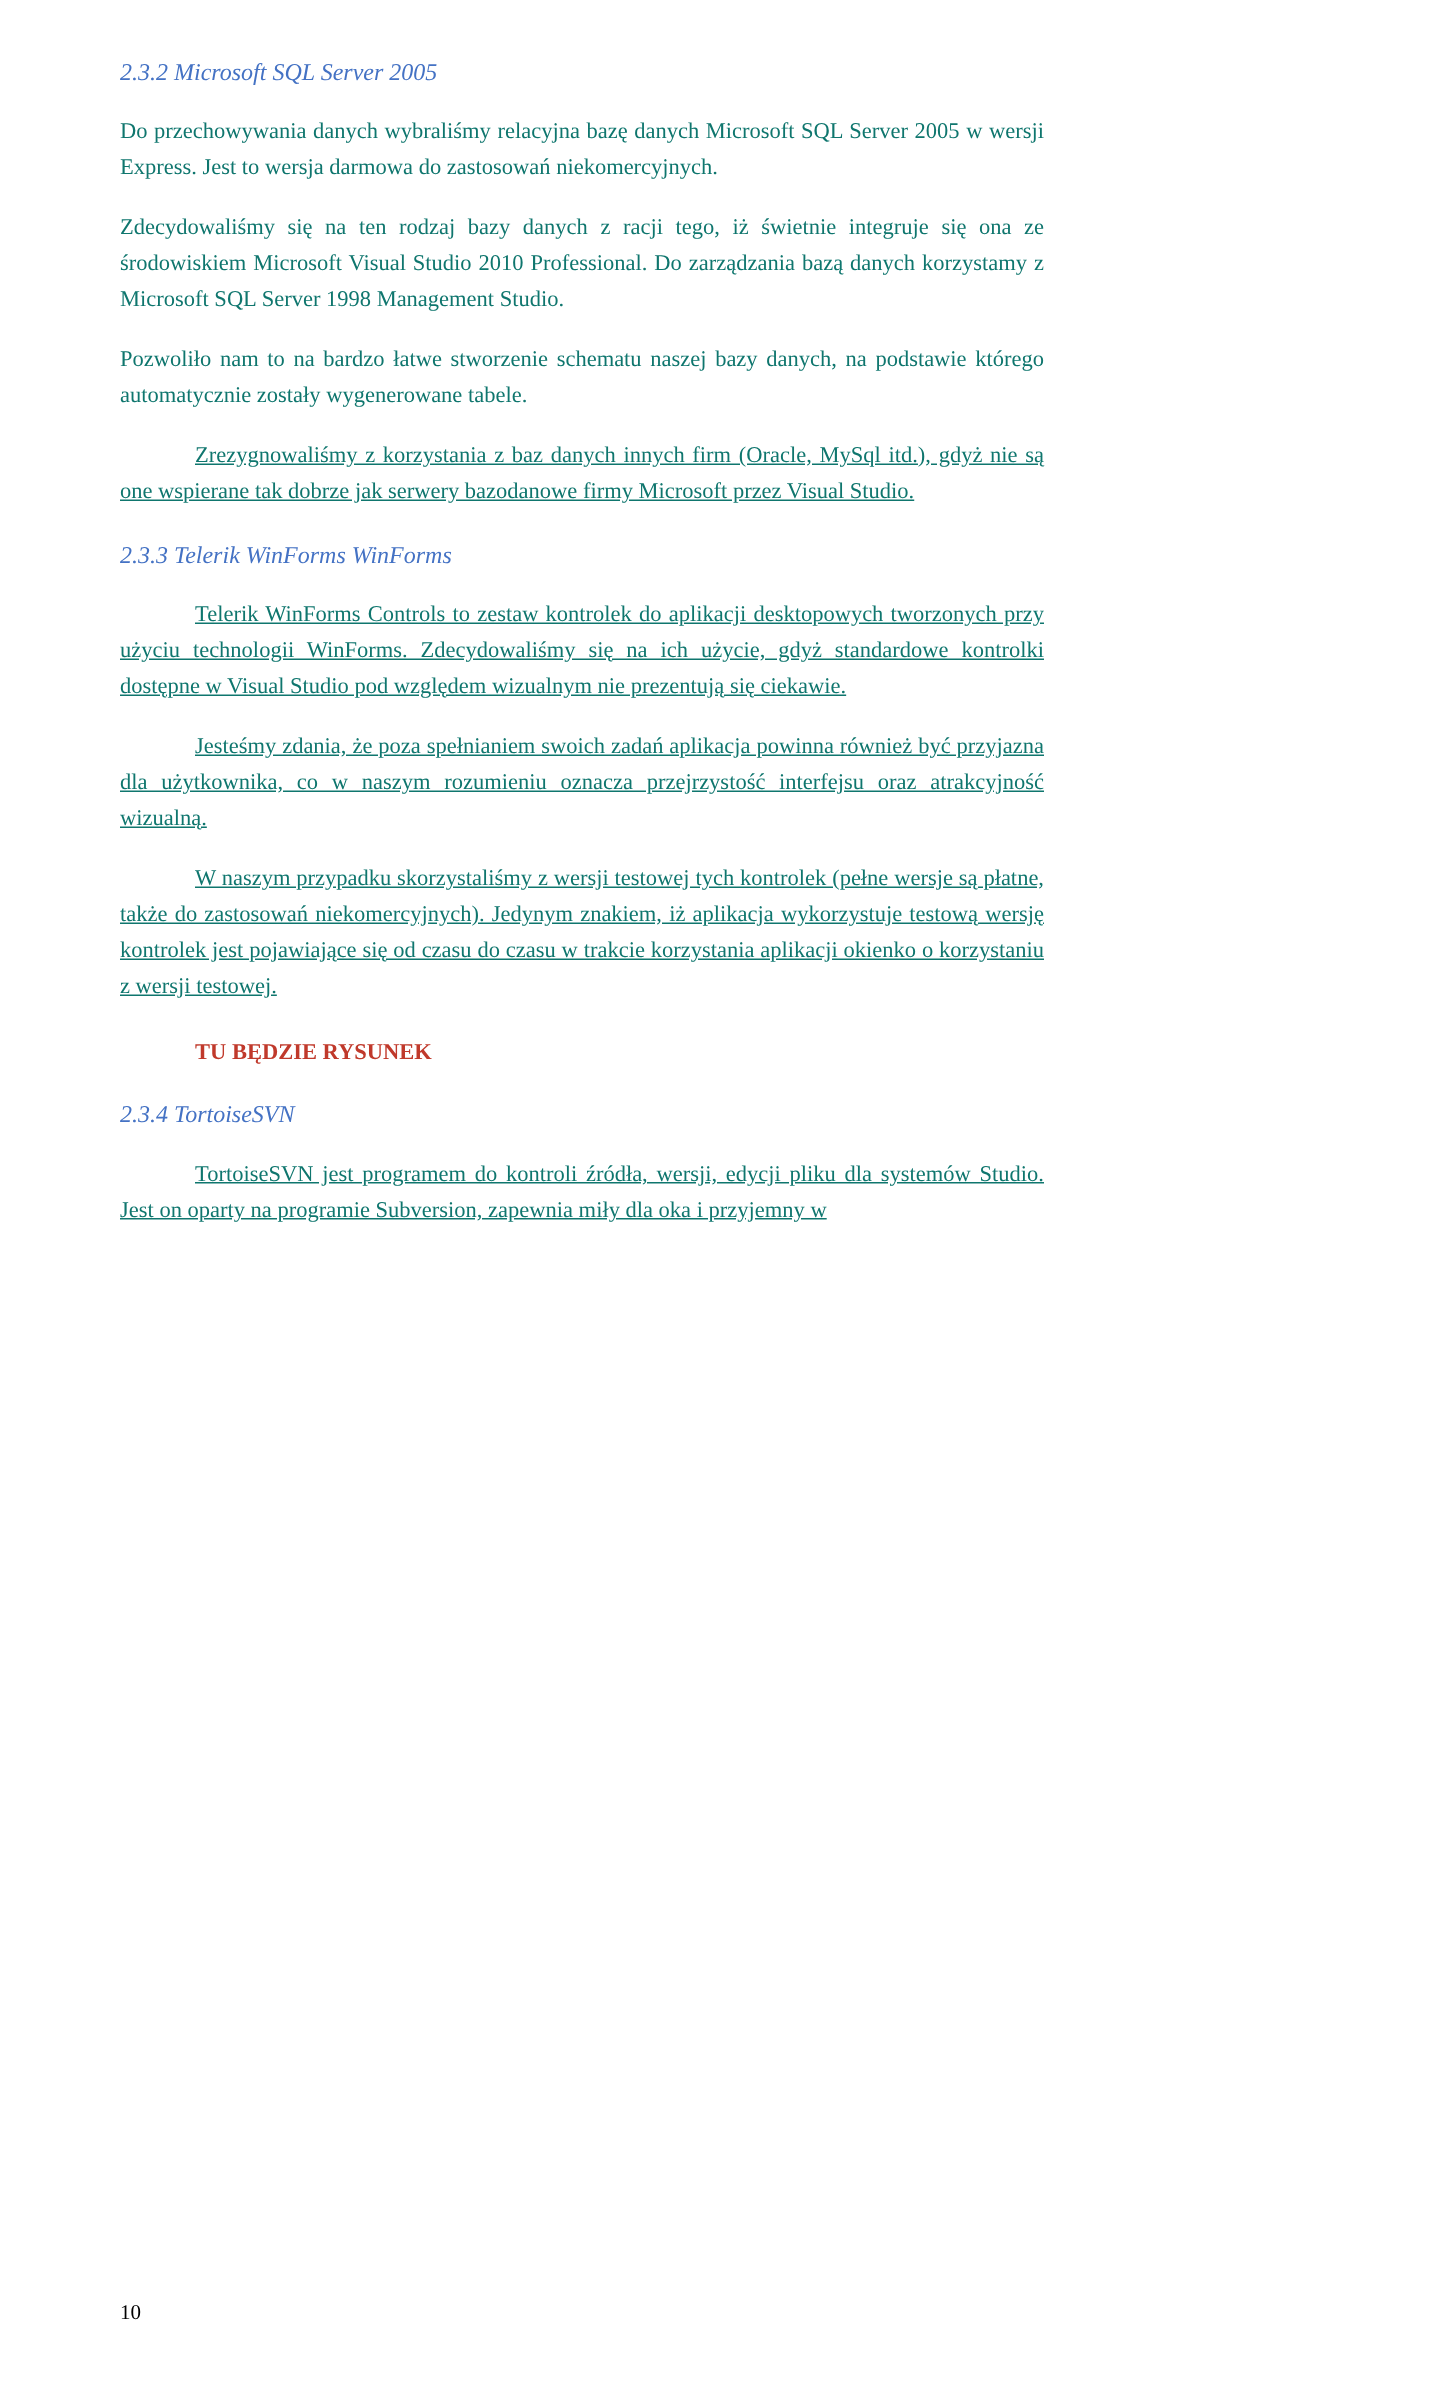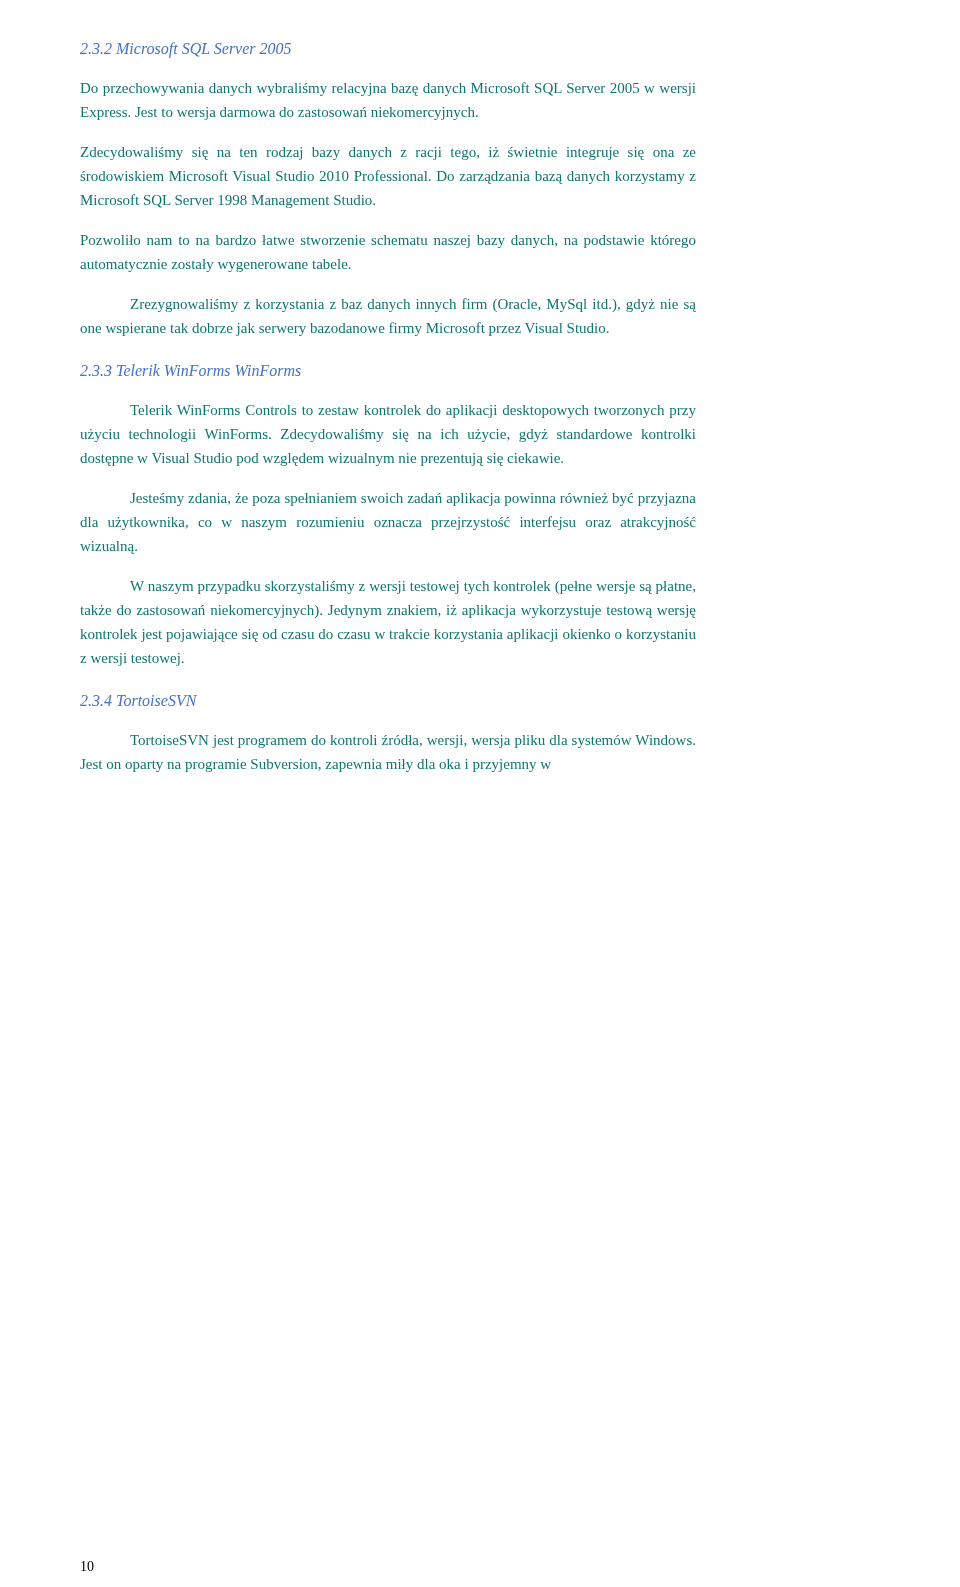--- a/index.html
+++ b/index.html
@@ -38,34 +38,35 @@
       font-family: "Times New Roman", Times, serif;
       font-size: 15px;
       color: #0f766e;
       line-height: 1.6;
       text-align: justify;
       margin-bottom: 16px;
     }
 
     .paragraph.indented {
       text-indent: 50px;
+      text-decoration: underline;
     }
 
     .placeholder-text {
       color: #c0392b;
       font-weight: bold;
       font-style: normal;
       font-size: 15px;
       display: block;
       margin: 24px 0 24px 50px;
     }
 
     .page-number {
       position: absolute;
-      bottom: 12px;
+      bottom: 36px;
       left: 80px;
       font-size: 14px;
       color: #000;
     }
 
     .section-gap {
       margin-bottom: 22px;
     }
   </style>
 </head>
@@ -82,22 +83,23 @@
     <p class="paragraph indented">Zrezygnowaliśmy z korzystania z baz danych innych firm (Oracle, MySql itd.), gdyż nie są one wspierane tak dobrze jak serwery bazodanowe firmy Microsoft przez Visual Studio.</p>
   </div>
 
   <div class="section-gap">
     <h2 class="section-heading">2.3.3   Telerik WinForms WinForms</h2>
 
     <p class="paragraph indented">Telerik WinForms Controls to zestaw kontrolek do aplikacji desktopowych tworzonych przy użyciu technologii WinForms. Zdecydowaliśmy się na ich użycie, gdyż standardowe kontrolki dostępne w Visual Studio pod względem wizualnym nie prezentują się ciekawie.</p>
     <p class="paragraph indented">Jesteśmy zdania, że poza spełnianiem swoich zadań aplikacja powinna również być przyjazna dla użytkownika, co w naszym rozumieniu oznacza przejrzystość interfejsu oraz atrakcyjność wizualną.</p>
     <p class="paragraph indented">W naszym przypadku skorzystaliśmy z wersji testowej tych kontrolek (pełne wersje są płatne, także do zastosowań niekomercyjnych). Jedynym znakiem, iż aplikacja wykorzystuje testową wersję kontrolek jest pojawiające się od czasu do czasu w trakcie korzystania aplikacji okienko o korzystaniu z wersji testowej.</p>
 
+    <span class="placeholder-text">TU BĘDZIE RYSUNEK</span>
   </div>
 
   <div class="section-gap">
     <h2 class="section-heading">2.3.4   TortoiseSVN</h2>
 
-    <p class="paragraph indented">TortoiseSVN jest programem do kontroli źródła, wersji, wersja pliku dla systemów Windows. Jest on oparty na programie Subversion, zapewnia miły dla oka i przyjemny w</p>
+    <p class="paragraph indented">TortoiseSVN jest programem do kontroli źródła, wersji, edycji pliku dla systemów Studio. Jest on oparty na programie Subversion, zapewnia miły dla oka i przyjemny w</p>
   </div>
 
   <div class="page-number">10</div>
 </div>
 
 </body></html>

